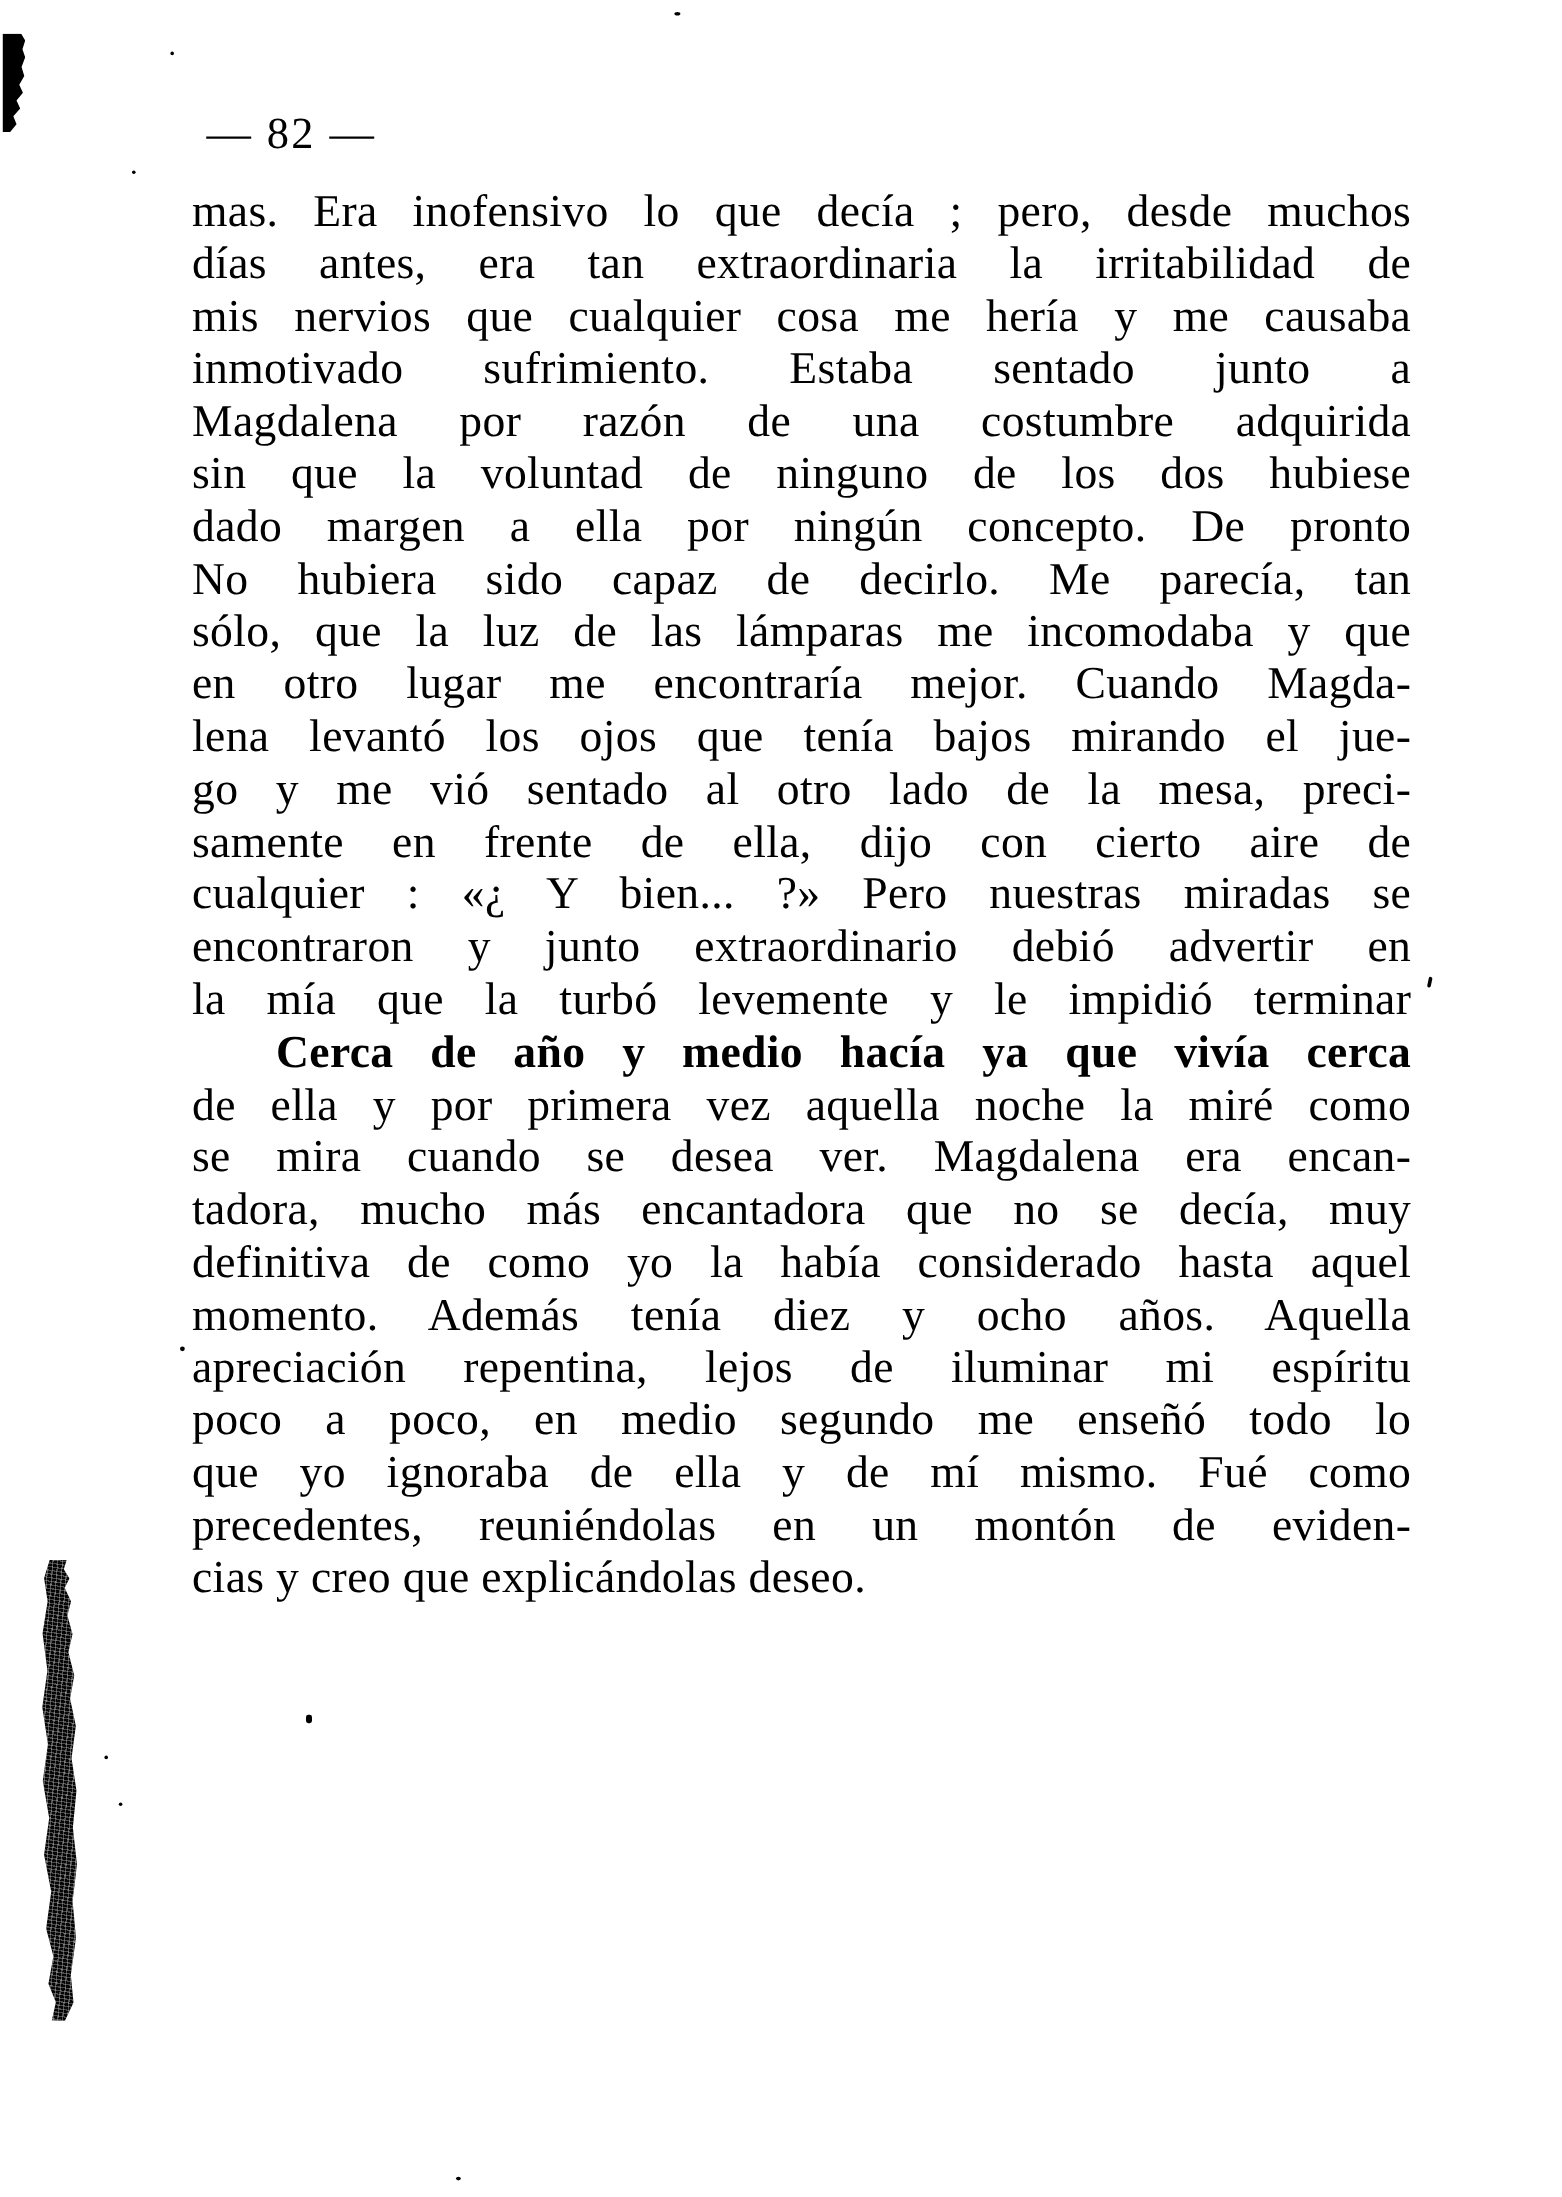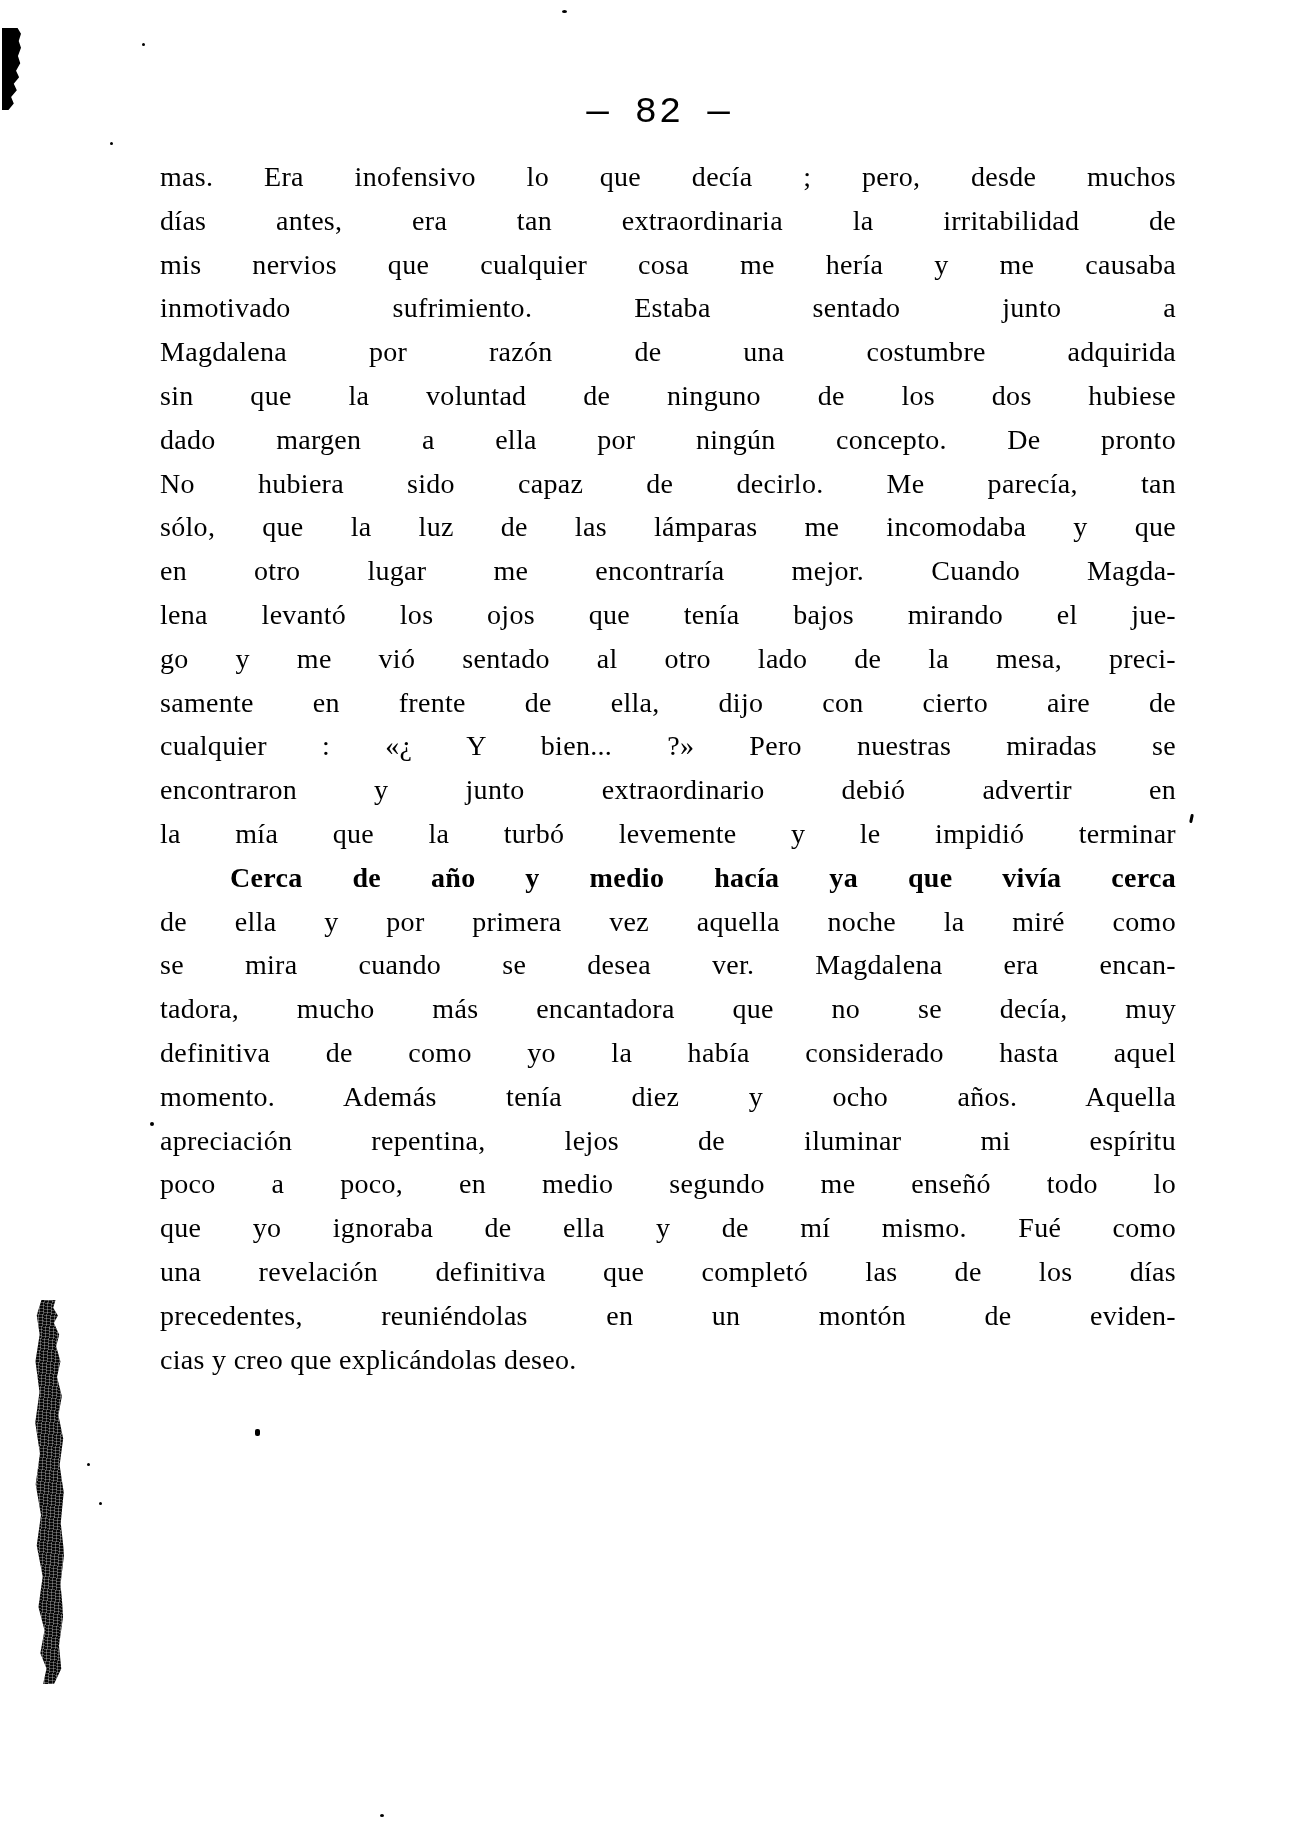--- a/index.html
+++ b/index.html
@@ -9,34 +9,33 @@
     height: 1831px;
     background: #ffffff;
     font-family: "Liberation Serif", serif;
     color: #000000;
     overflow: hidden;
     margin: 0 auto;
   }
   .page-number {
     position: absolute;
     top: 92px;
-    left: 151px;
+    left: 172px;
     width: 1016px;
-    text-align: center;
+    text-align: left;
     font-size: 37px;
     line-height: 40px;
     letter-spacing: 2px;
-    font-family: Liberation Mono, monospace;
   }
   .text-block {
     position: absolute;
     top: 155px;
     left: 160px;
     width: 1016px;
-    font-size: 28px;
+    font-size: 38px;
     line-height: 43.8px;
     letter-spacing: 0.3px;
   }
   .line {
     text-align: justify;
     text-align-last: justify;
   }
   .line.para-end { text-align-last: left; }
   .line.indent { text-indent: 70px; font-weight: bold; }
 
@@ -141,18 +140,17 @@
       <div class="line">la mía que la turbó levemente y le impidió terminar</div>
       <div class="line indent">Cerca de año y medio hacía ya que vivía cerca</div>
       <div class="line">de ella y por primera vez aquella noche la miré como</div>
       <div class="line">se mira cuando se desea ver. Magdalena era encan-</div>
       <div class="line">tadora, mucho más encantadora que no se decía, muy</div>
       <div class="line">definitiva de como yo la había considerado hasta aquel</div>
       <div class="line">momento. Además tenía diez y ocho años. Aquella</div>
       <div class="line">apreciación repentina, lejos de iluminar mi espíritu</div>
       <div class="line">poco a poco, en medio segundo me enseñó todo lo</div>
       <div class="line">que yo ignoraba de ella y de mí mismo. Fué como</div>
-      <div class="line">una revelación definitiva que completó las de los días</div>
       <div class="line">precedentes, reuniéndolas en un montón de eviden-</div>
       <div class="line para-end">cias y creo que explicándolas deseo.</div>
     </div>
 
 </div>
 
 </body></html>

